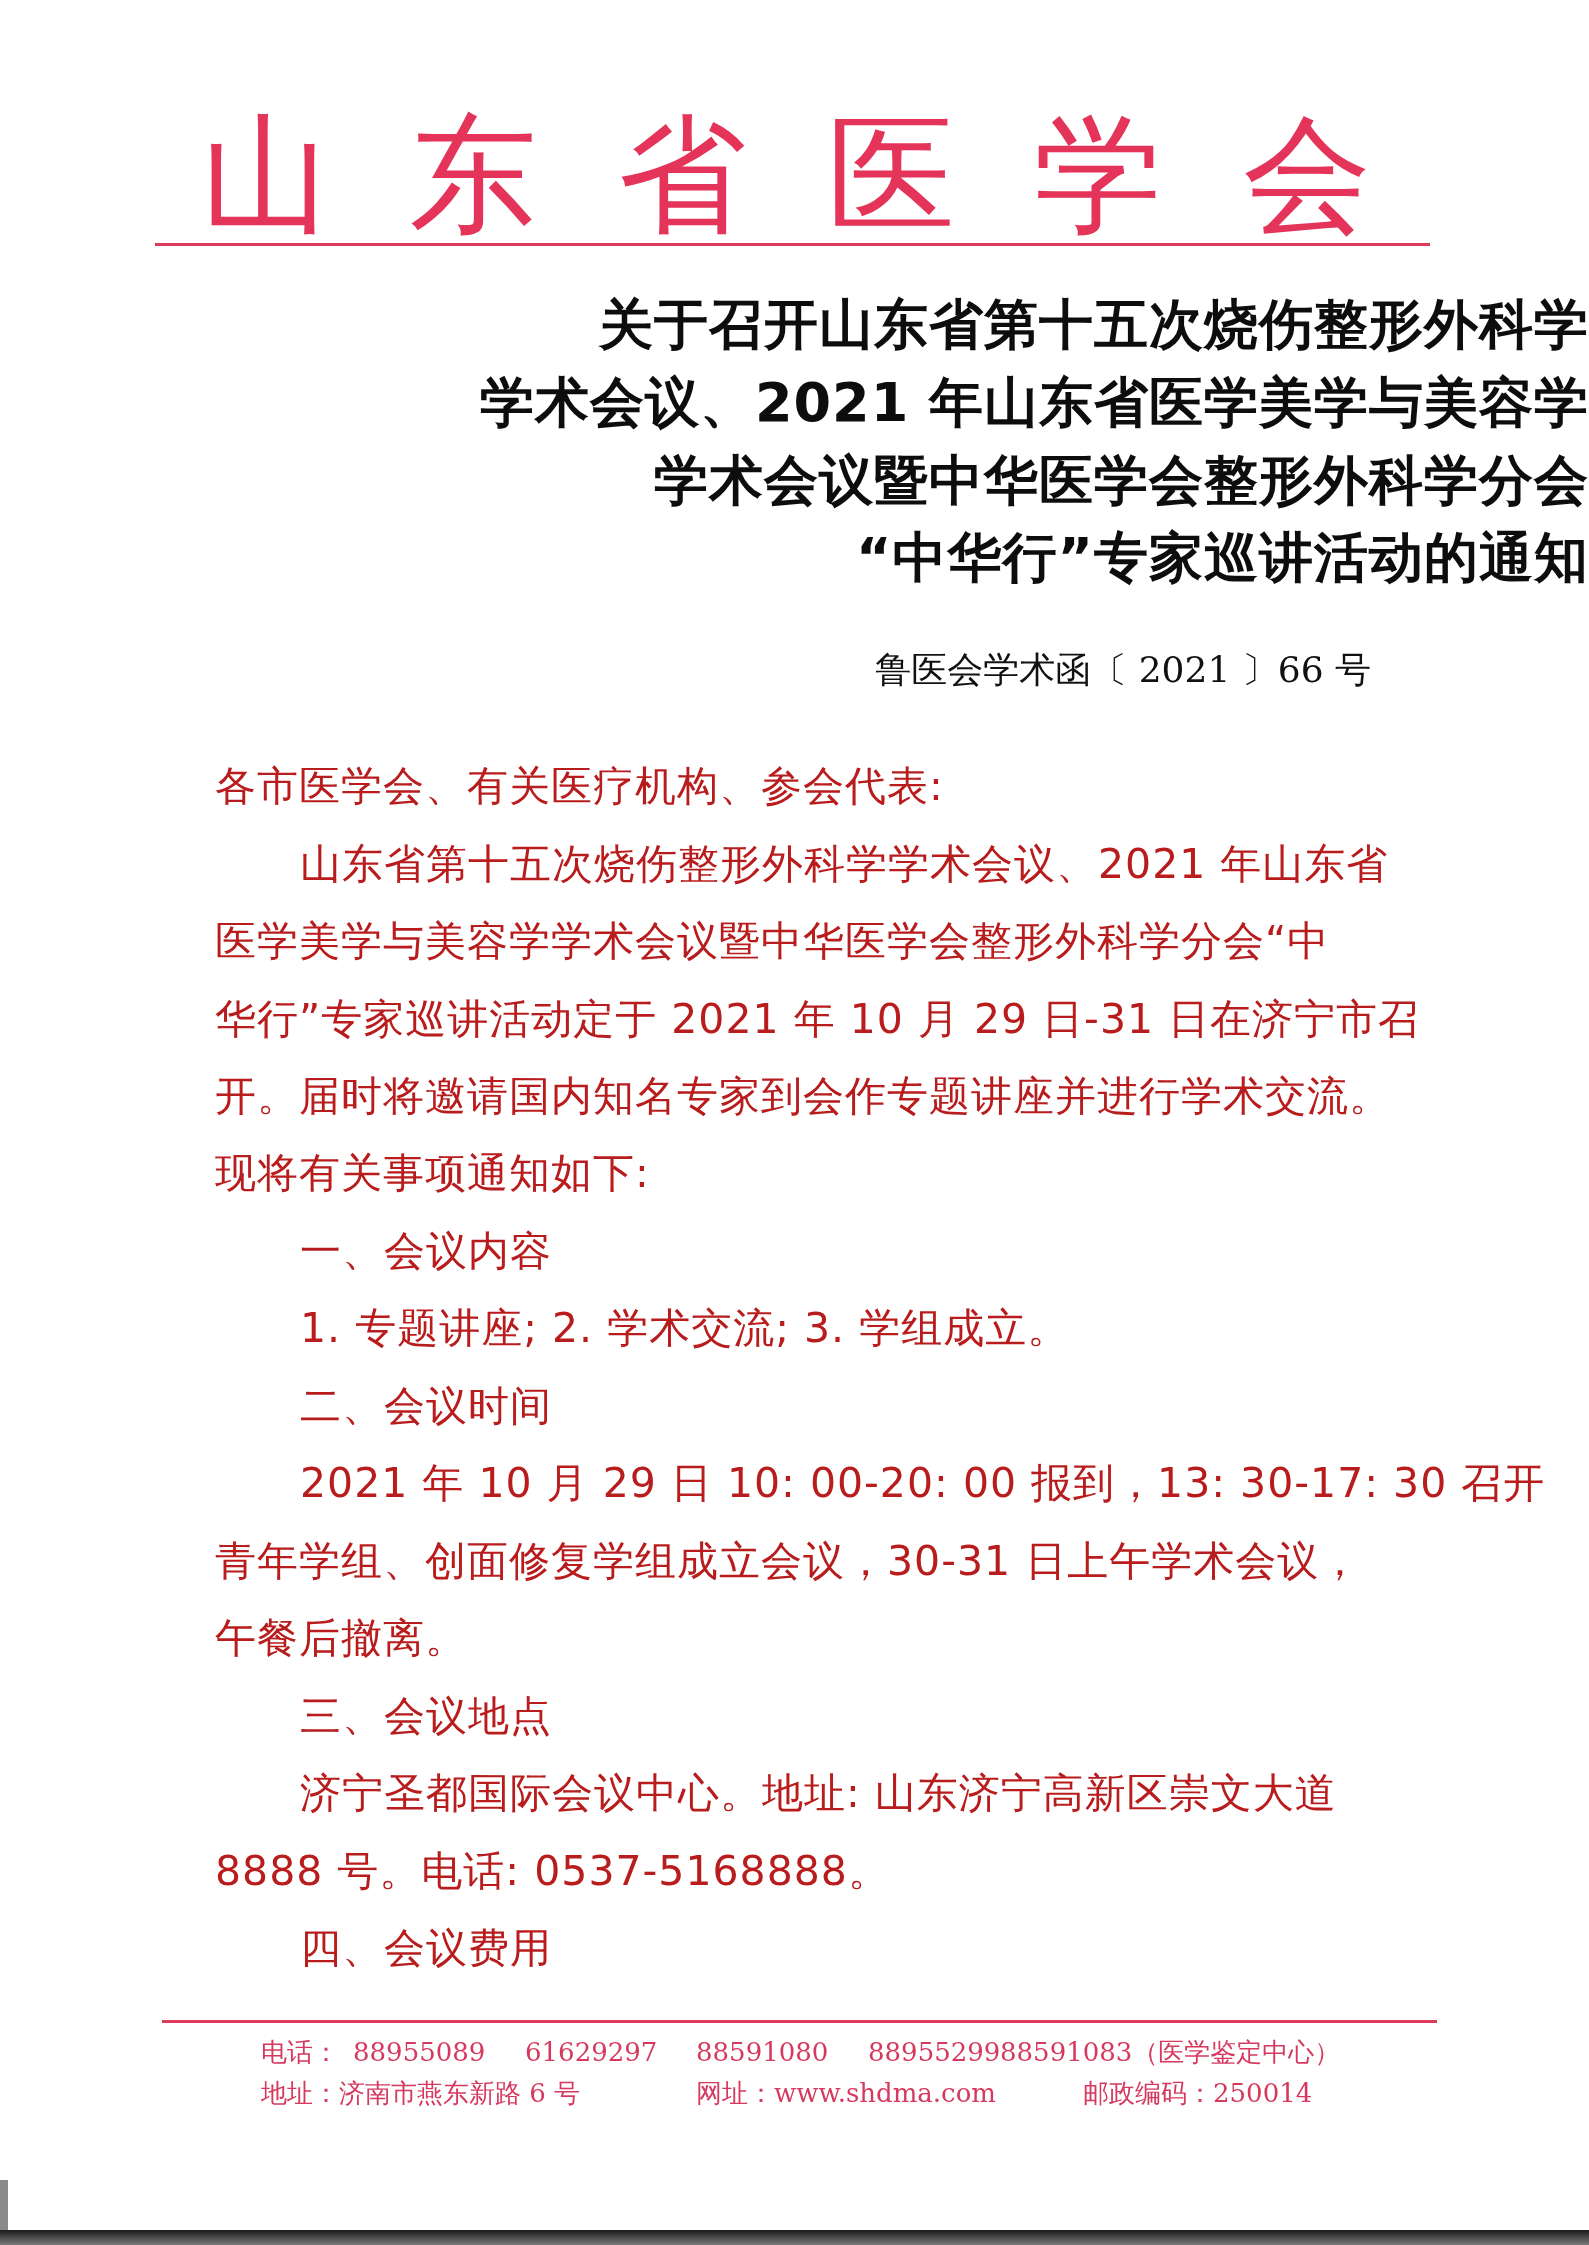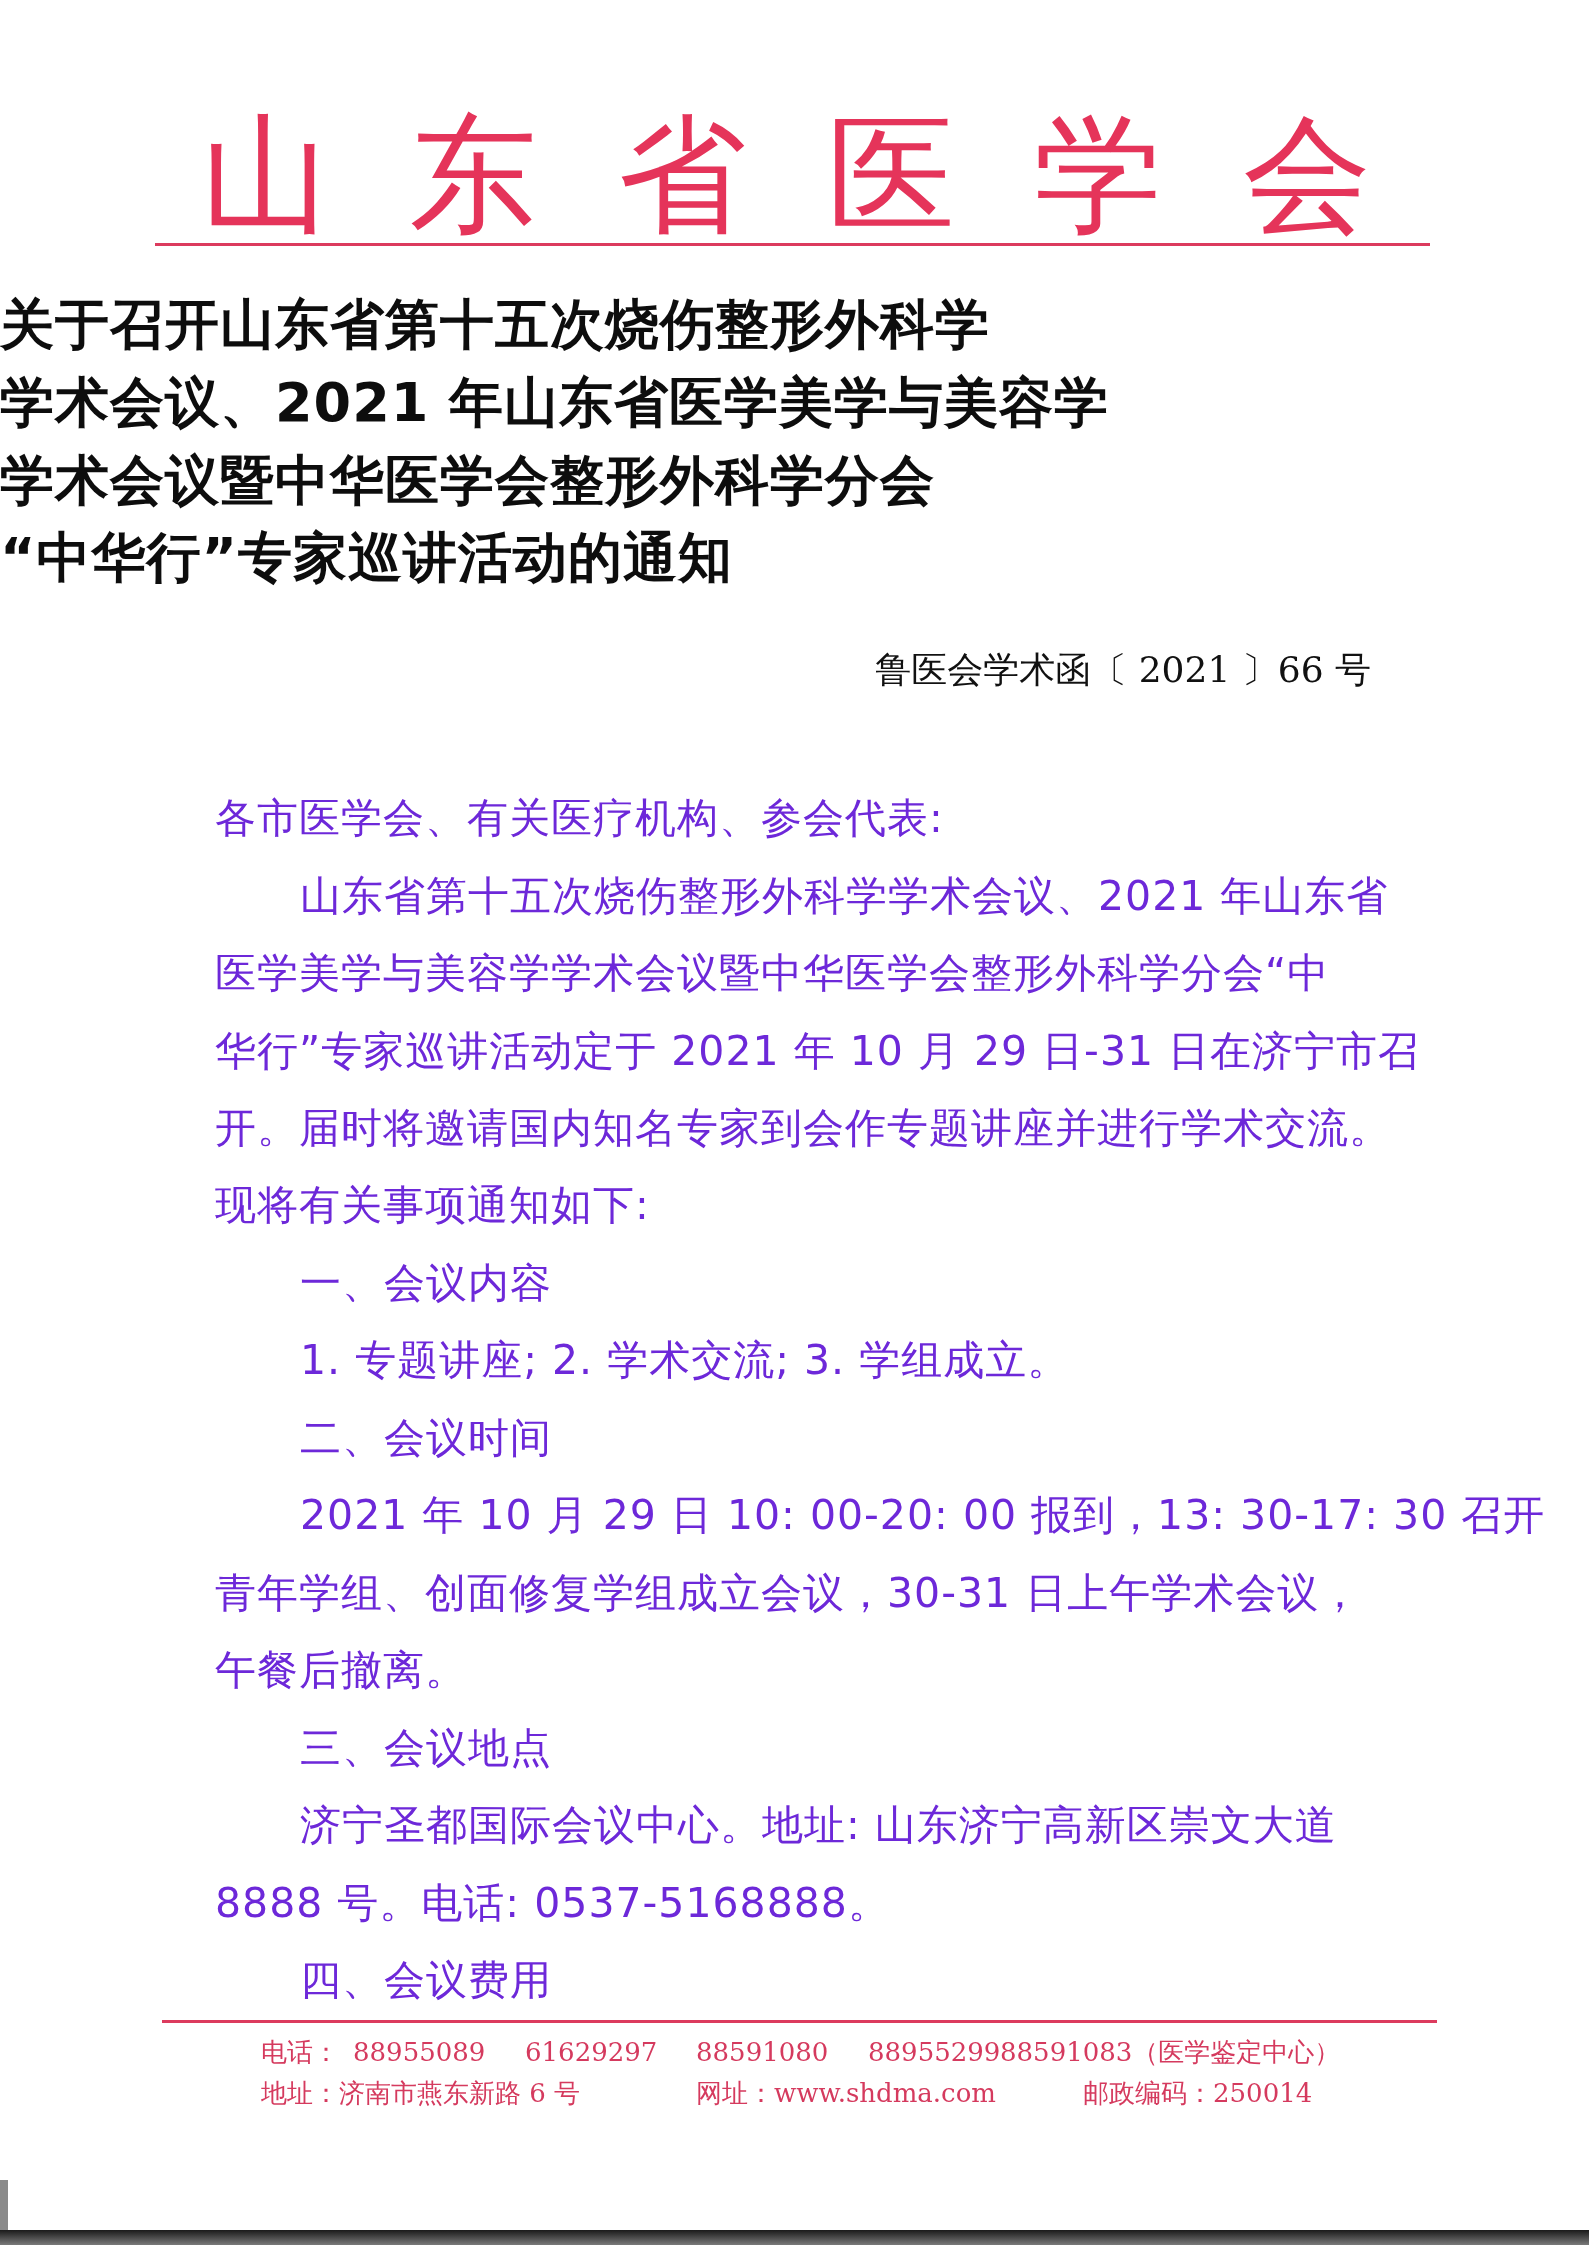--- a/index.html
+++ b/index.html
@@ -14,37 +14,36 @@
   .lh-char {
     position: absolute; top: 100px; width: 150px; height: 150px;
     font-family: "DejaVu Serif", "Liberation Serif", serif;
     font-size: 128px; line-height: 150px; text-align: center;
     color: #E5345A; font-weight: normal;
   }
   .red-rule { position: absolute; height: 3px; background: #DC3B5E; }
 
   
   .title-line {
-    position: absolute; left: 0; width: 1589px; text-align: left;
+    position: absolute; left: 0; width: 1589px; text-align: right;
     font-family: "DejaVu Sans", "Liberation Sans", sans-serif;
     font-weight: bold; font-size: 54px; line-height: 70px; color: #0d0d0d;
     letter-spacing: 1px;
   }
   .docno {
     position: absolute; right: 218px; top: 648px;
     font-family: "DejaVu Serif", "Liberation Serif", serif;
     font-size: 36px; line-height: 44px; color: #111;
   }
 
   
   .line {
     position: absolute; font-family: "DejaVu Sans", "Liberation Sans", sans-serif;
-    font-size: 41px; line-height: 52px; color: #6d28d9; white-space: nowrap;
+    font-size: 41px; line-height: 52px; color: #b91c1c; white-space: nowrap;
     letter-spacing: 1px;
-    margin-top: 32px;
   }
   .heading { font-weight: normal; }
 
   
   .foot {
     position: absolute; font-family: "DejaVu Serif", "Liberation Serif", serif;
     font-size: 26px; line-height: 32px; color: #D53A5E; white-space: nowrap; margin-left: 28px;
   }
 
   

